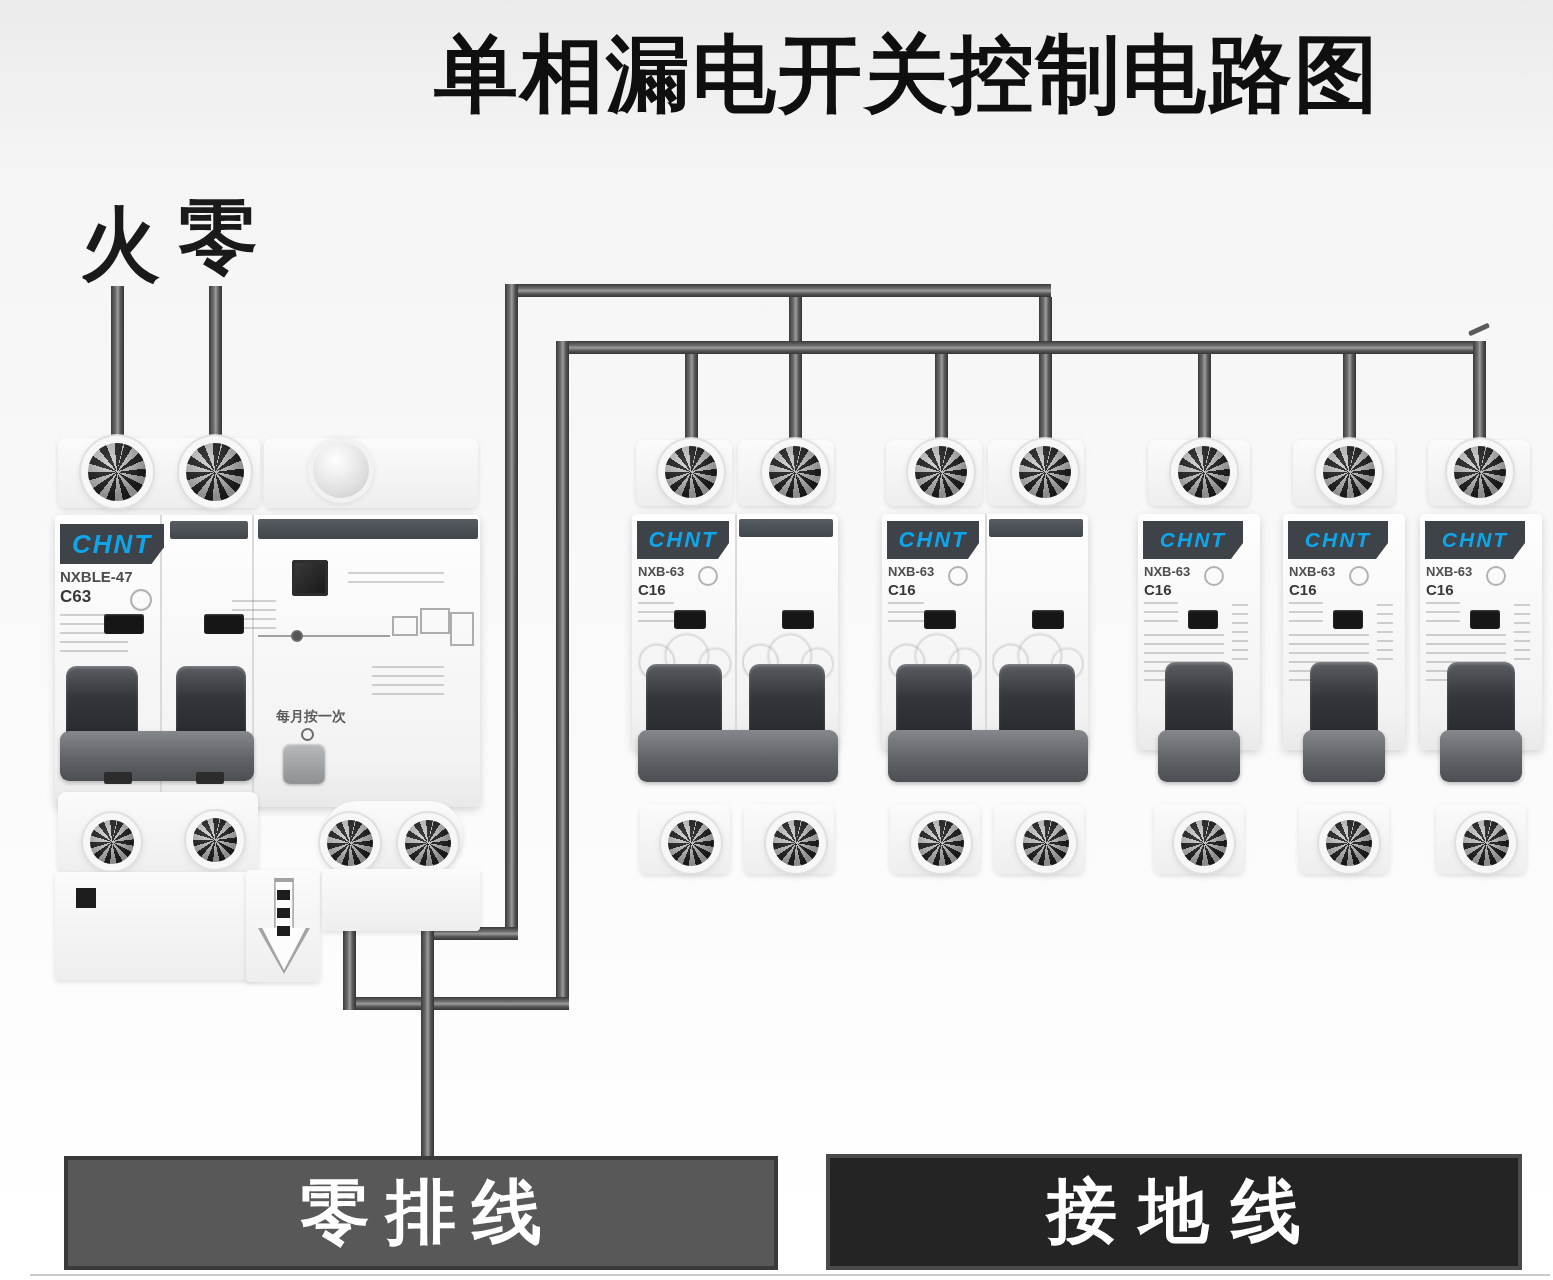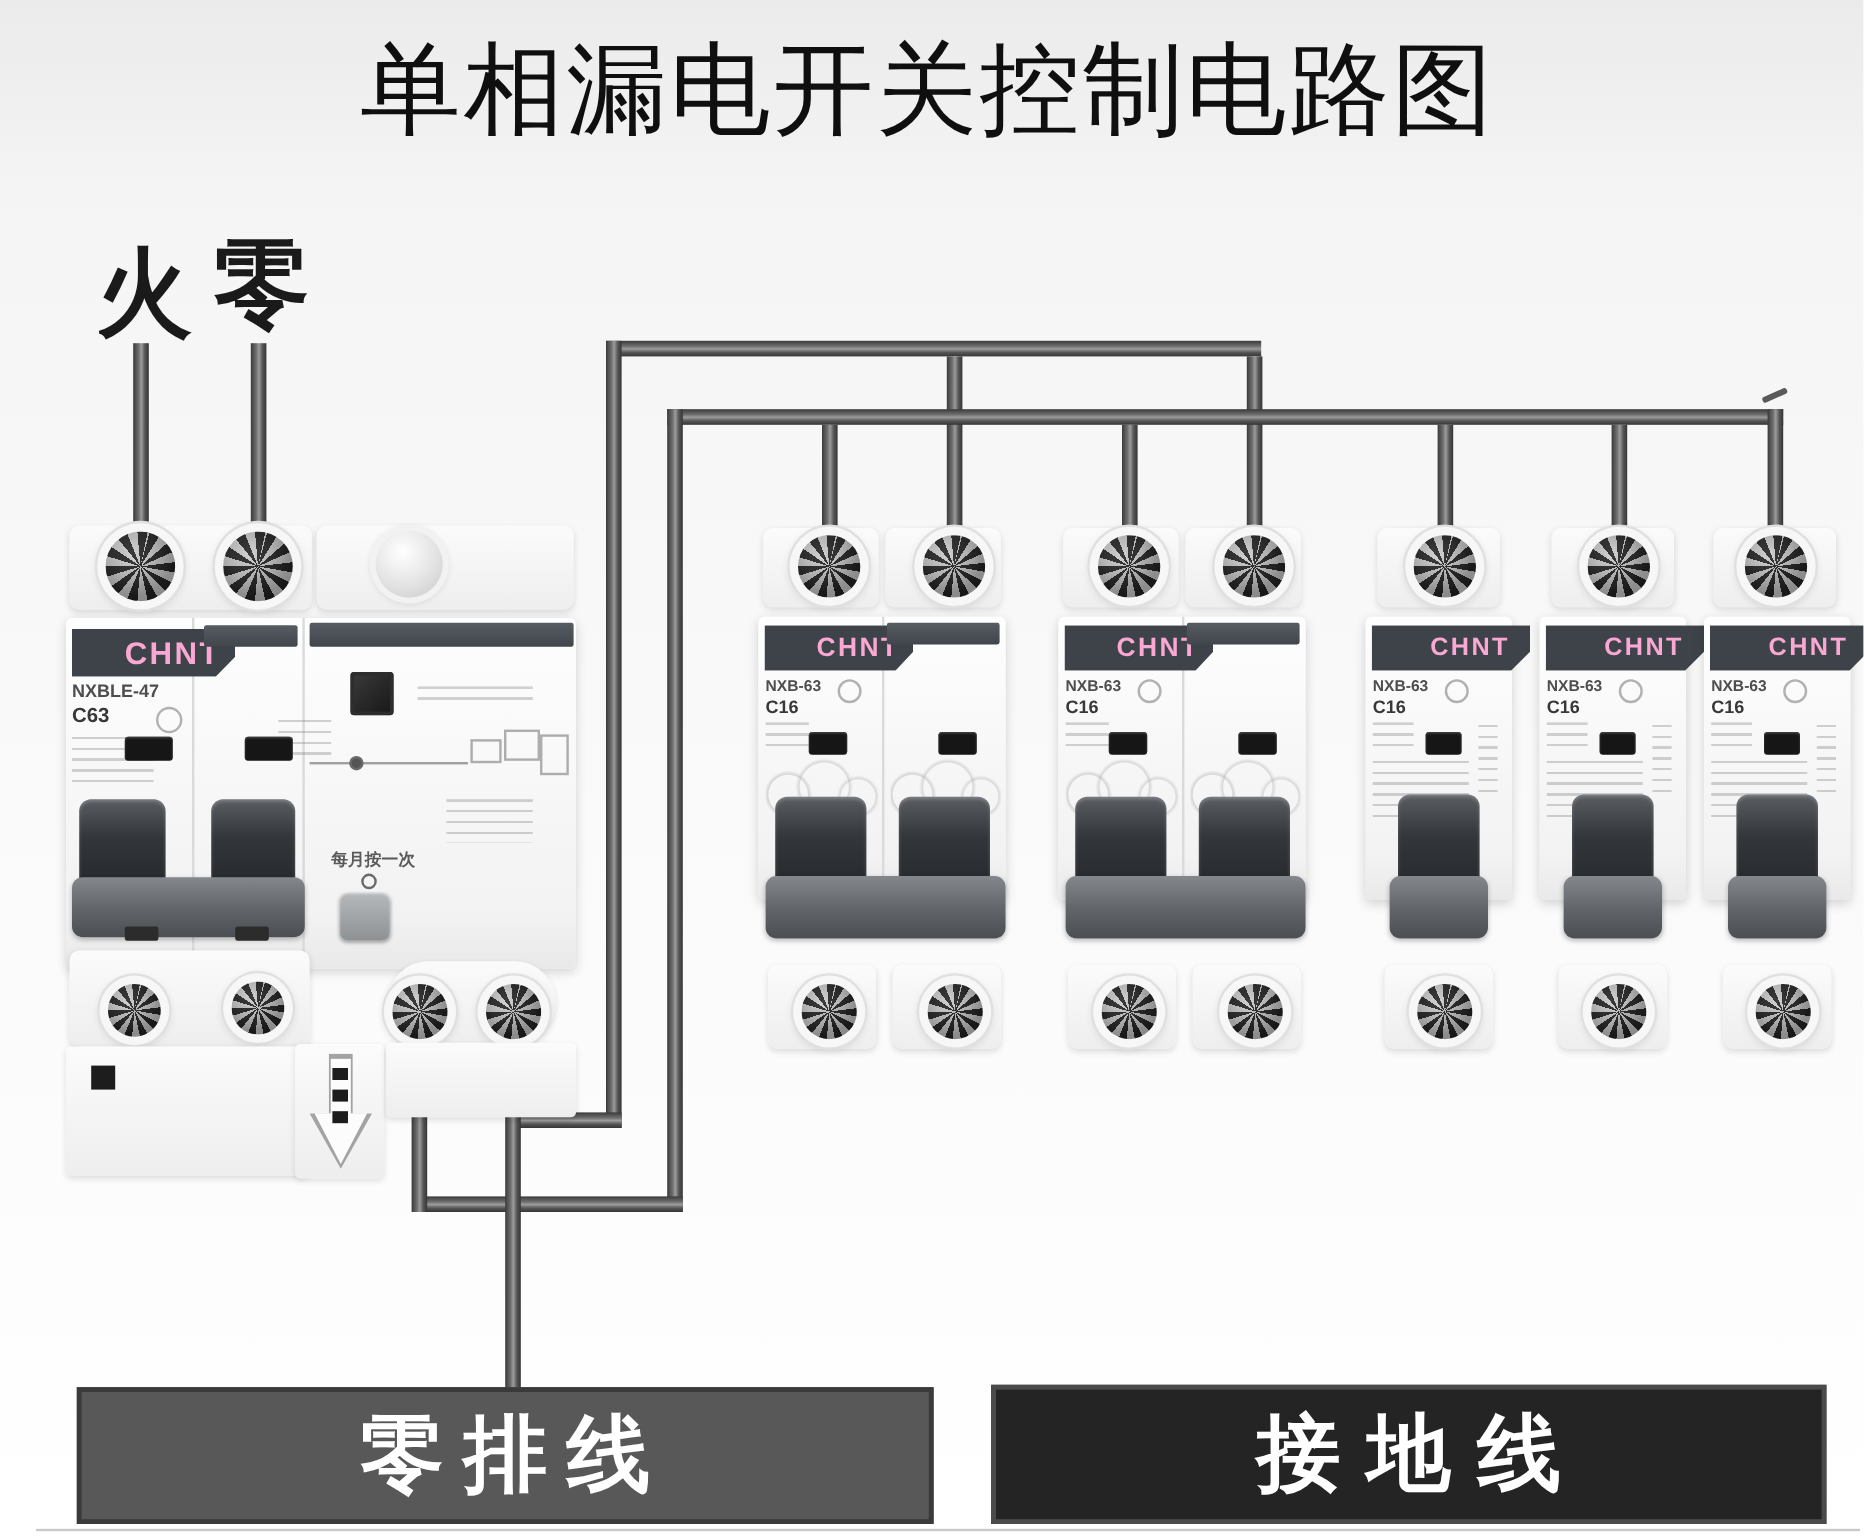--- a/index.html
+++ b/index.html
@@ -1,34 +1,34 @@
 <!DOCTYPE html>
 <html><head>
 <meta charset="utf-8">
 <style>
   html,body{margin:0;padding:0;background:#ffffff;}
   .stage{position:relative;width:1553px;height:1280px;overflow:hidden;
          background:linear-gradient(180deg,#ebebeb 0%,#f5f5f5 14%,#fafafa 55%,#ffffff 100%);
          font-family:"Liberation Sans",sans-serif;}
-  .title{position:absolute;font-weight:400;color:#0f0f0f;text-align:left;letter-spacing:2px;}
+  .title{position:absolute;font-weight:700;color:#0f0f0f;text-align:right;letter-spacing:2px;}
   .biglabel{position:absolute;font-weight:900;color:#1a1a1a;}
   .wv{position:absolute;background:linear-gradient(90deg,#3a3a3a,#6f6f6f 35%,#9c9c9c 52%,#565656 75%,#353535);}
   .wh{position:absolute;background:linear-gradient(180deg,#3a3a3a,#6f6f6f 35%,#9c9c9c 52%,#565656 75%,#353535);}
   .housing{position:absolute;background:linear-gradient(180deg,#fbfbfb,#eeeeee);border-radius:8px;box-shadow:0 2px 5px rgba(0,0,0,.12);}
   .body{position:absolute;background:linear-gradient(180deg,#fefefe,#f2f2f2 85%,#e9e9e9);border-radius:5px;box-shadow:0 3px 9px rgba(0,0,0,.16);}
   .screw{position:absolute;border-radius:50%;
     background:repeating-conic-gradient(from 15deg,rgba(15,15,15,.78) 0deg 17deg,rgba(205,205,205,.55) 17deg 34deg),
                radial-gradient(circle at 38% 32%,#d8d8d8 0%,#8f8f8f 35%,#3f3f3f 65%,#272727 100%);
     box-shadow:0 0 0 7px #f7f7f7,0 0 0 9px #e0e0e0,0 2px 6px 9px rgba(0,0,0,.07);}
   .blank-circle{position:absolute;border-radius:50%;
     background:radial-gradient(circle at 40% 32%,#ffffff,#e3e3e3 55%,#c8c8c8);
     box-shadow:0 0 0 5px #f2f2f2,0 1px 4px 6px rgba(0,0,0,.06);}
-  .chnt{position:absolute;background:#3e434a;color:#f9a8d4;font-weight:bold;
+  .chnt{position:absolute;background:#3e434a;color:#0ea5e9;font-weight:bold;font-style:italic;
         display:flex;align-items:center;justify-content:center;letter-spacing:2px;
-        clip-path:polygon(0 0,100% 0,100% 58%,88% 100%,0 100%);padding-left:32px;}
+        clip-path:polygon(0 0,100% 0,100% 58%,88% 100%,0 100%);}
   .strip{position:absolute;background:linear-gradient(180deg,#575c62,#41464c);border-radius:2px;}
   .model{position:absolute;color:#4e4e4e;font-weight:bold;white-space:nowrap;}
   .rating{position:absolute;color:#383838;font-weight:bold;white-space:nowrap;}
   .ce{position:absolute;border:2px solid #9f9f9f;border-radius:50%;opacity:.8;}
   .ind{position:absolute;background:#161616;border-radius:3px;box-shadow:inset 0 1px 2px #4a4a4a;}
   .smudge{position:absolute;background:repeating-linear-gradient(180deg,rgba(120,120,120,.55) 0 2px,transparent 2px 9px);opacity:.6;}
   .scribble{position:absolute;opacity:.85;background:
     radial-gradient(circle at 20% 55%,transparent 16px,rgba(155,155,155,.42) 17px,transparent 20px),
     radial-gradient(circle at 52% 45%,transparent 20px,rgba(155,155,155,.38) 21px,transparent 24px),
     radial-gradient(circle at 82% 58%,transparent 14px,rgba(155,155,155,.36) 15px,transparent 18px);}

